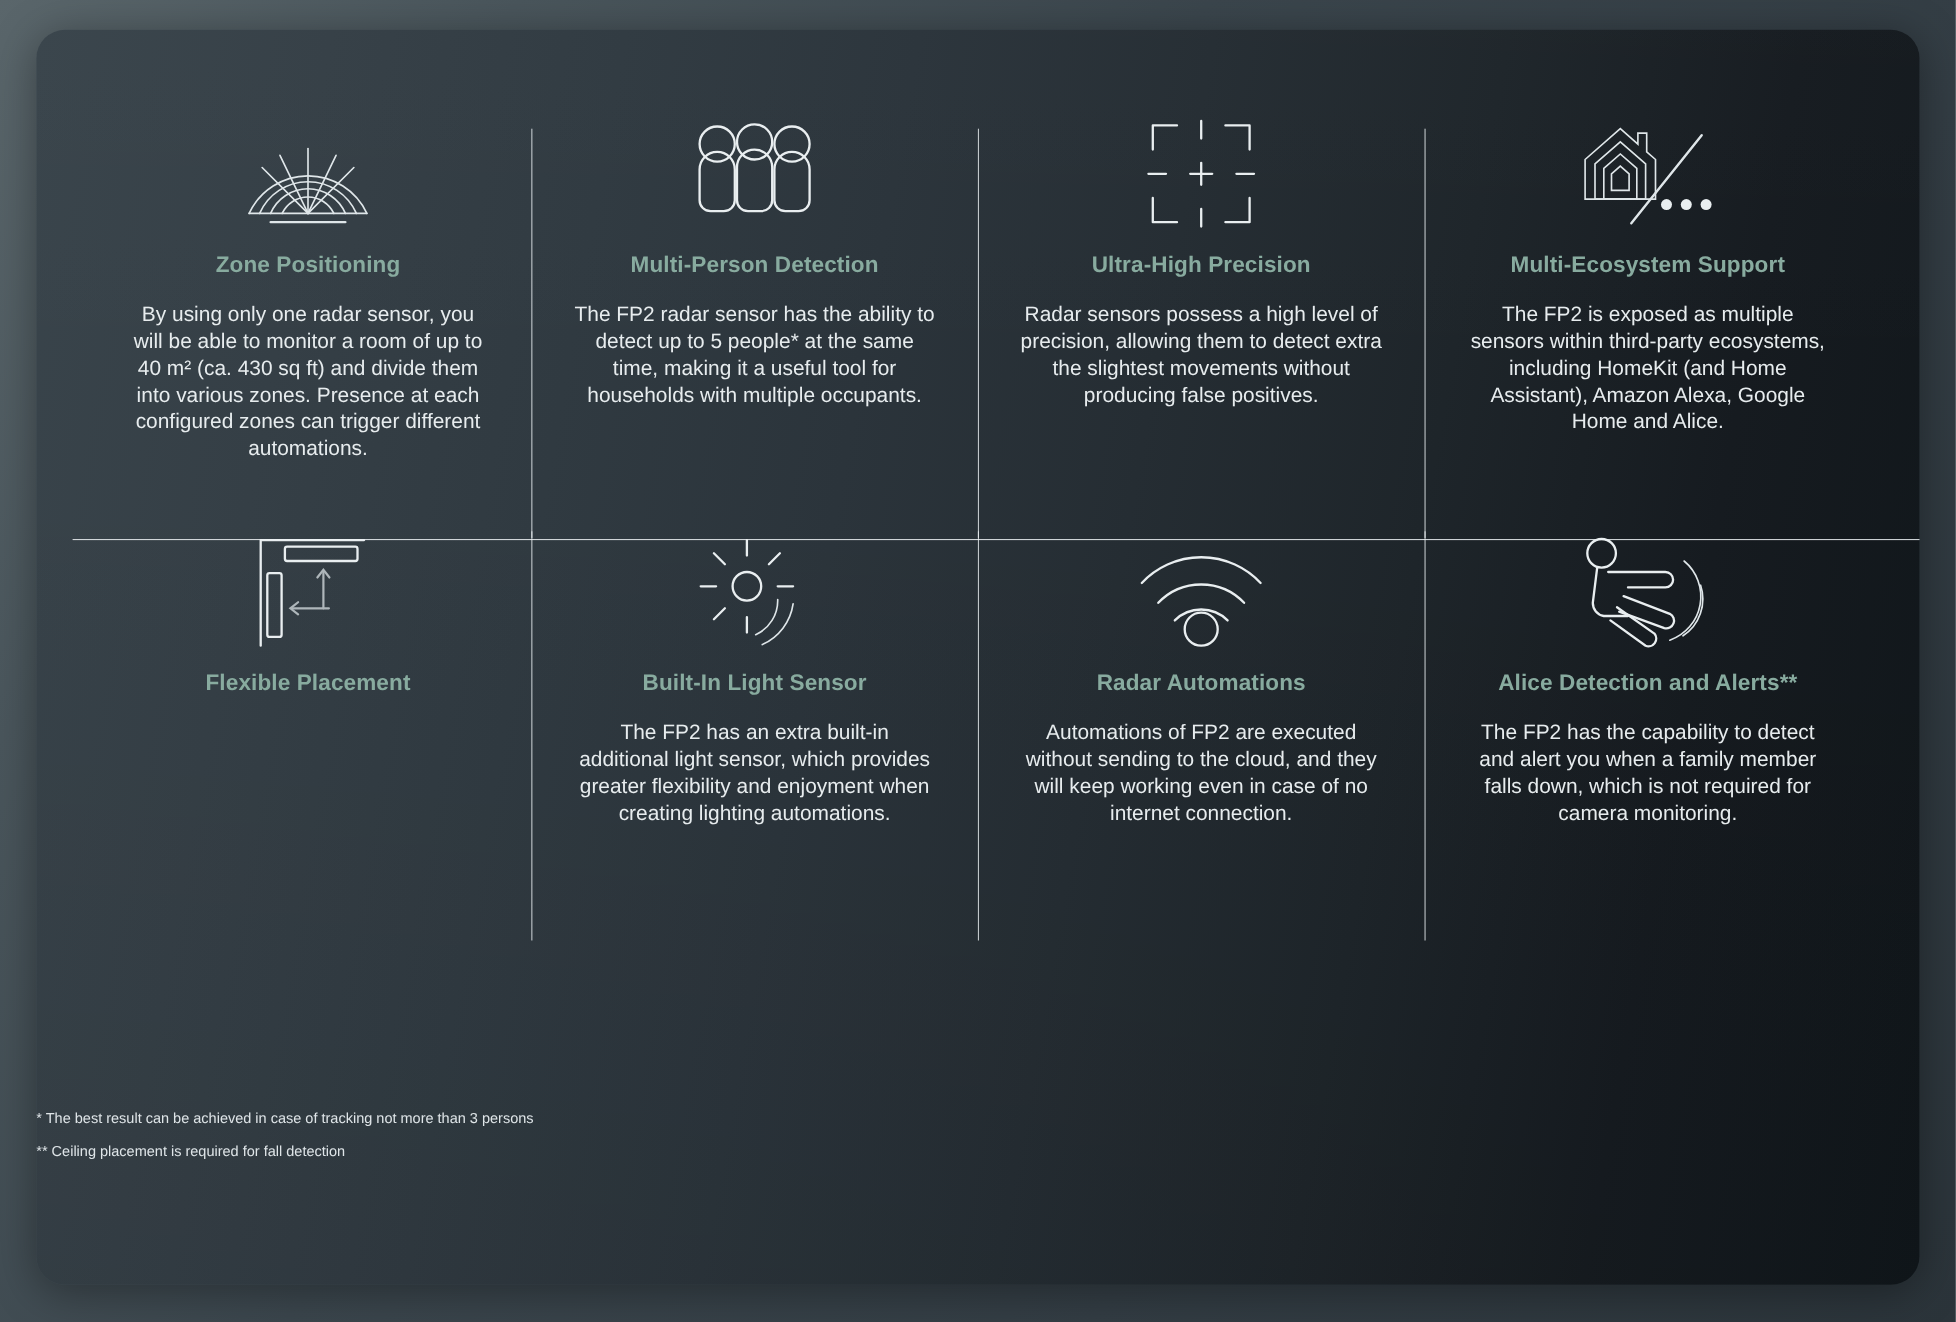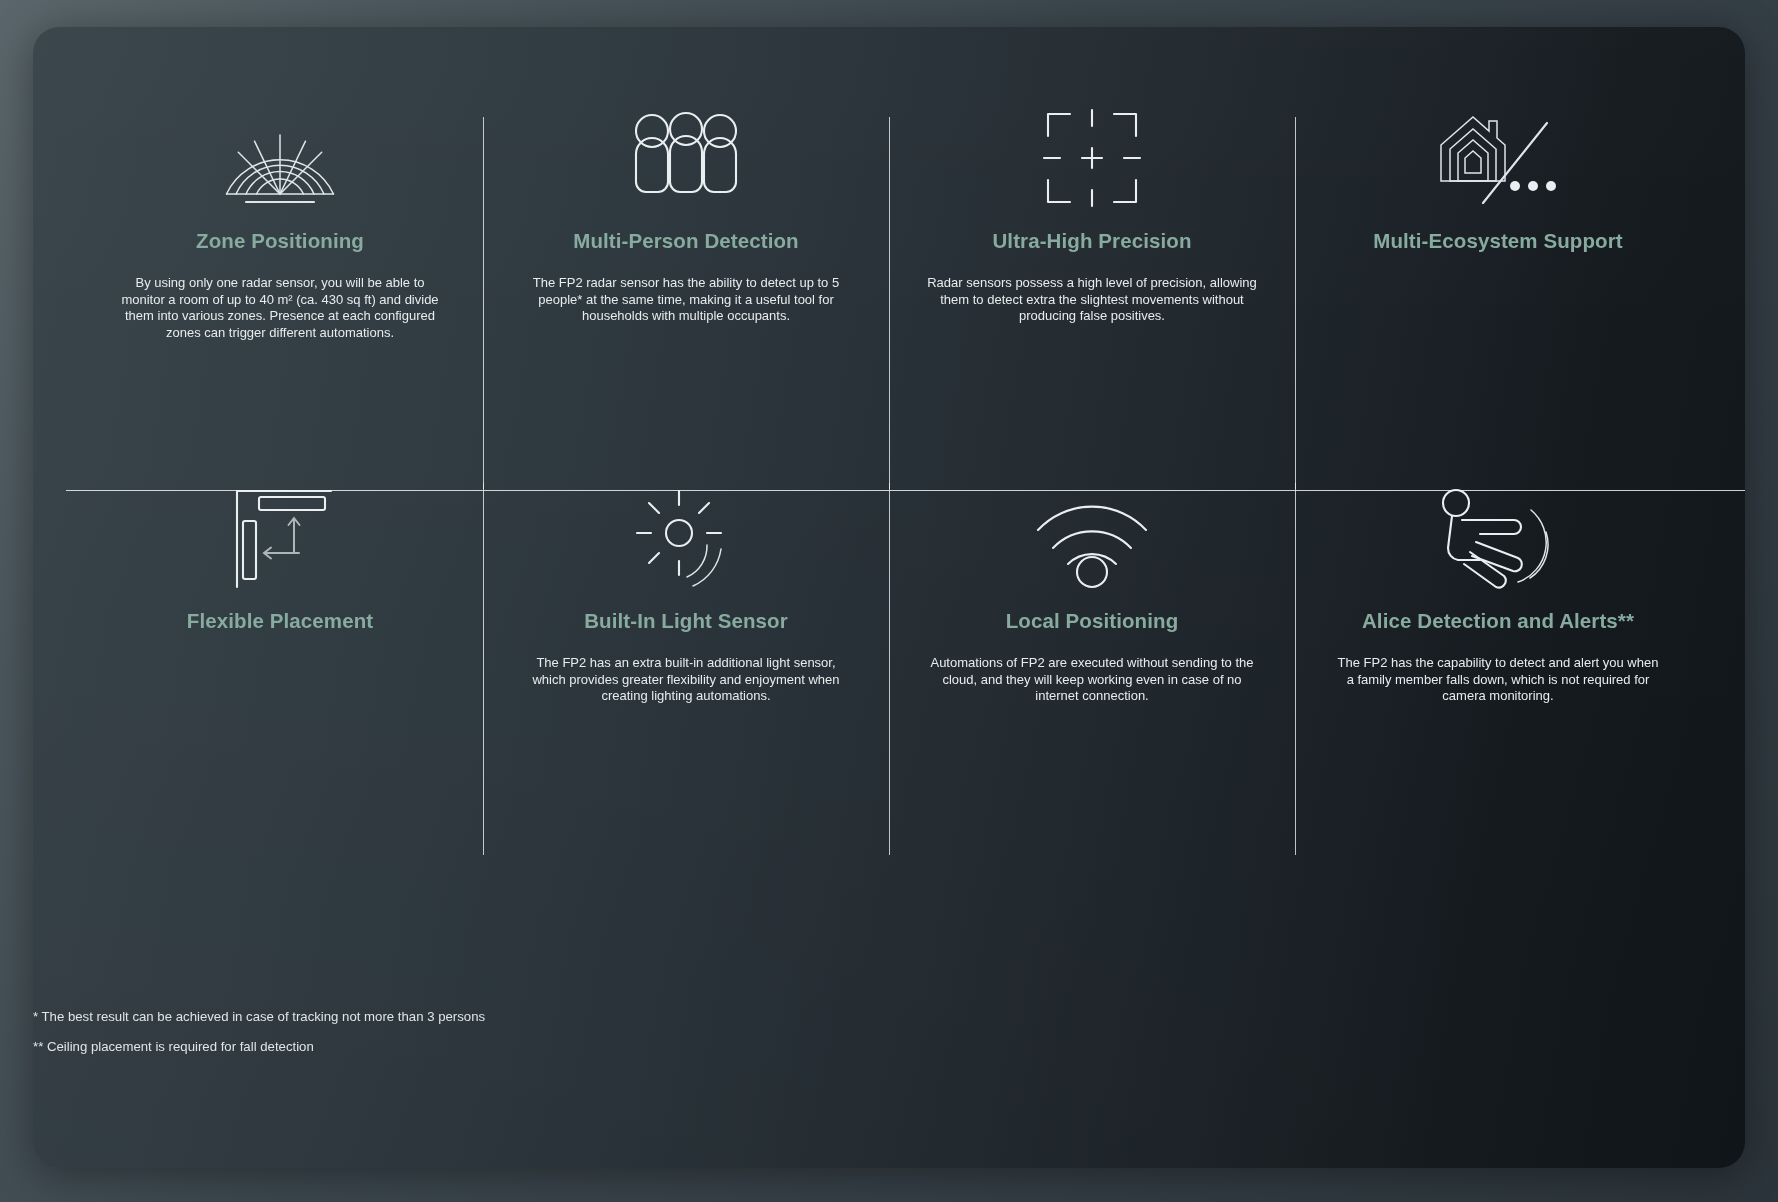--- a/index.html
+++ b/index.html
@@ -136,21 +136,21 @@
     font-size: 20.5px;
     font-weight: bold;
     color: #88ab9f;
     letter-spacing: 0.1px;
     text-align: center;
     margin-top: 6px;
     margin-bottom: 22px;
     white-space: nowrap;
   }
   .desc {
-    font-size: 13px;
+    font-size: 19px;
     line-height: 1.28;
     color: #e7ecee;
     text-align: center;
     max-width: 330px;
   }
 
   
   .footnotes {
     position: absolute;
     left: 0;
@@ -264,20 +264,21 @@
               </g>
 
               <g class="ico-fill">
                 <circle cx="80" cy="81" r="5"></circle>
                 <circle cx="98" cy="81" r="5"></circle>
                 <circle cx="116" cy="81" r="5"></circle>
               </g>
             </svg>
           </div>
           <div class="title">Multi-Ecosystem Support</div>
+          <div class="desc">The FP2 is exposed as multiple sensors within third-party ecosystems, including HomeKit (and Home Assistant), Amazon Alexa, Google Home and Alice.</div>
         </div>
 
       </div>
 
       <div class="row row-2">
 
         <div class="cell">
           <div class="icon-wrap">
             <svg width="118" height="110" viewBox="0 0 118 110" aria-hidden="true">
               <g class="ico-stroke" stroke-width="2.6" stroke-linecap="butt">
@@ -330,21 +331,21 @@
           <div class="icon-wrap">
             <svg width="116" height="100" viewBox="0 0 116 100" aria-hidden="true">
               <g class="ico-stroke" stroke-width="3.2">
                 <path d="M4 42 A 74 74 0 0 1 112 42"></path>
                 <path d="M19 60 A 54 54 0 0 1 97 60"></path>
                 <path d="M34 76 A 34 34 0 0 1 82 76"></path>
                 <circle cx="58" cy="84" r="15"></circle>
               </g>
             </svg>
           </div>
-          <div class="title">Local Positioning</div>
+          <div class="title">Radar Automations</div>
           <div class="desc">Automations of FP2 are executed without sending to the cloud, and they will keep working even in case of no internet connection.</div>
         </div>
 
         <div class="cell">
           <div class="icon-wrap">
             <svg width="128" height="104" viewBox="0 0 128 104" aria-hidden="true">
               <g class="ico-stroke" stroke-width="2.5">
 
                 <circle cx="22" cy="17" r="13"></circle>
 

